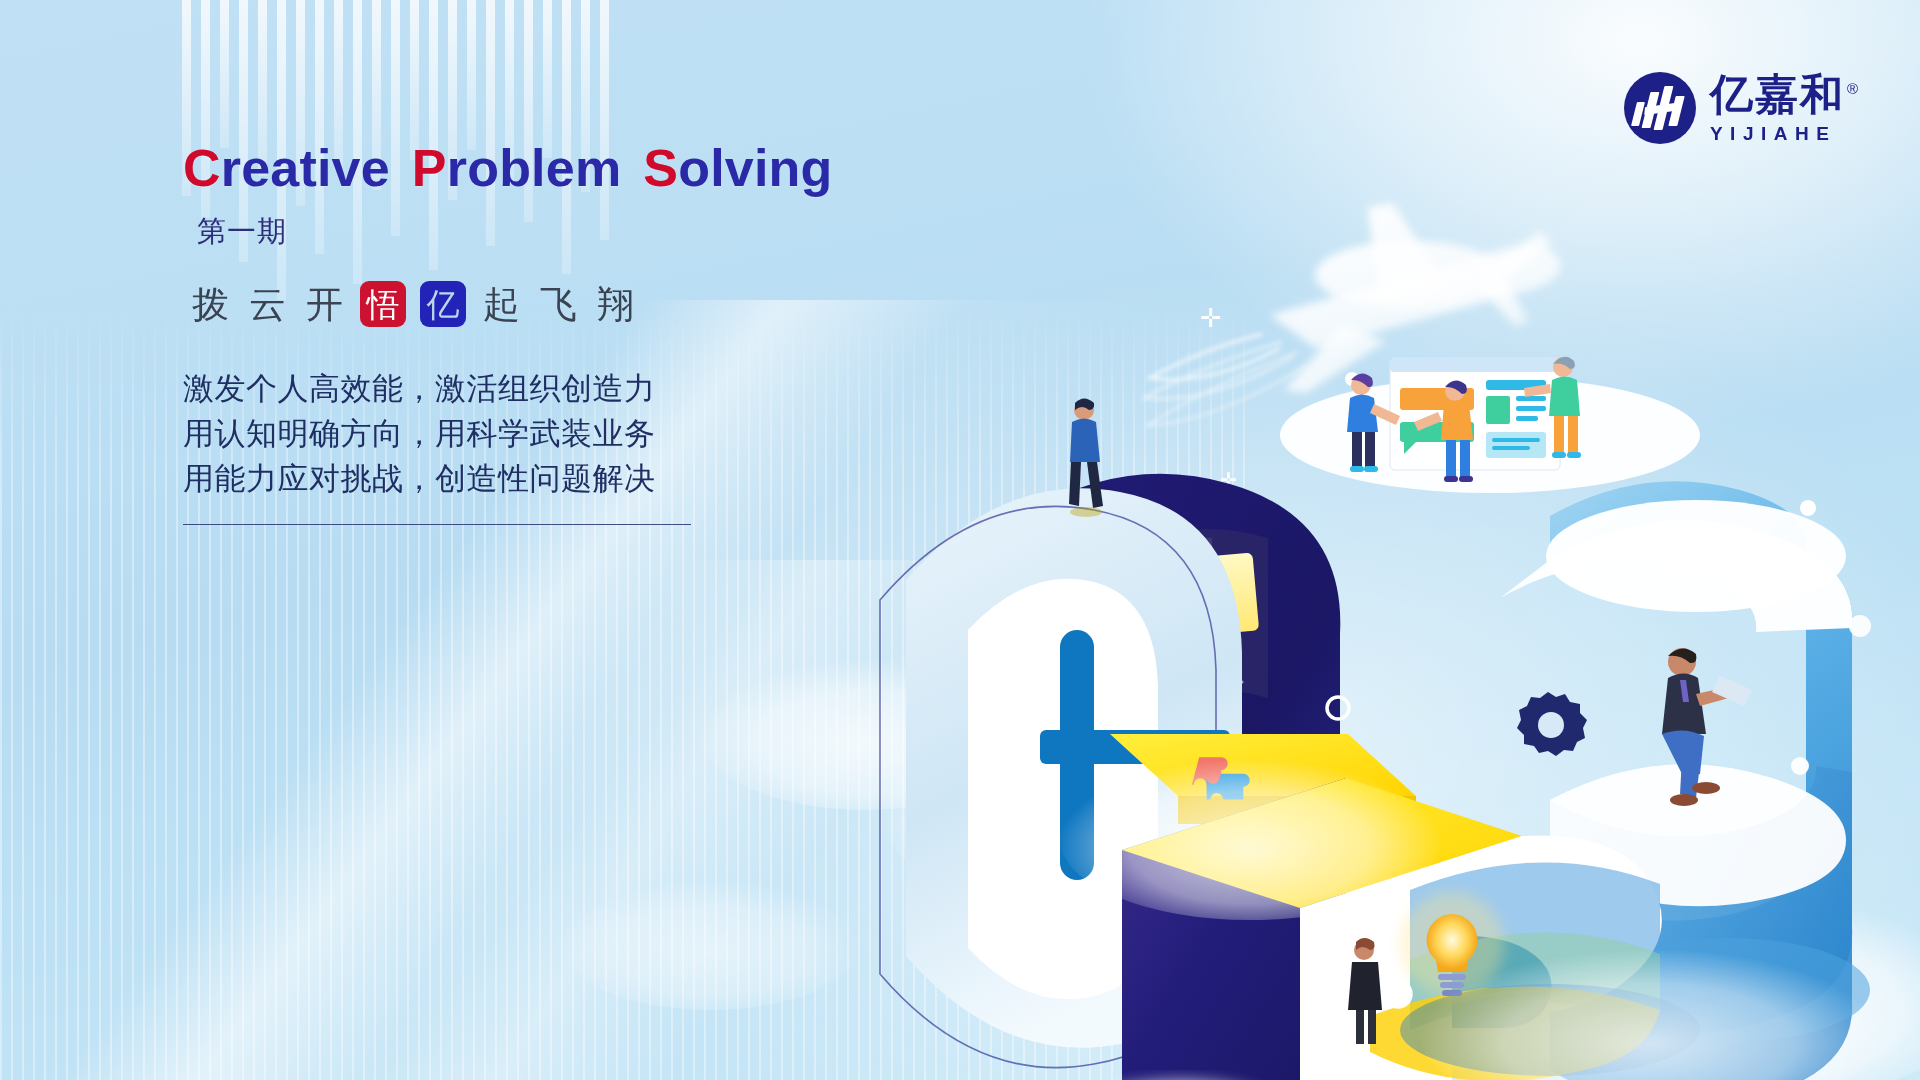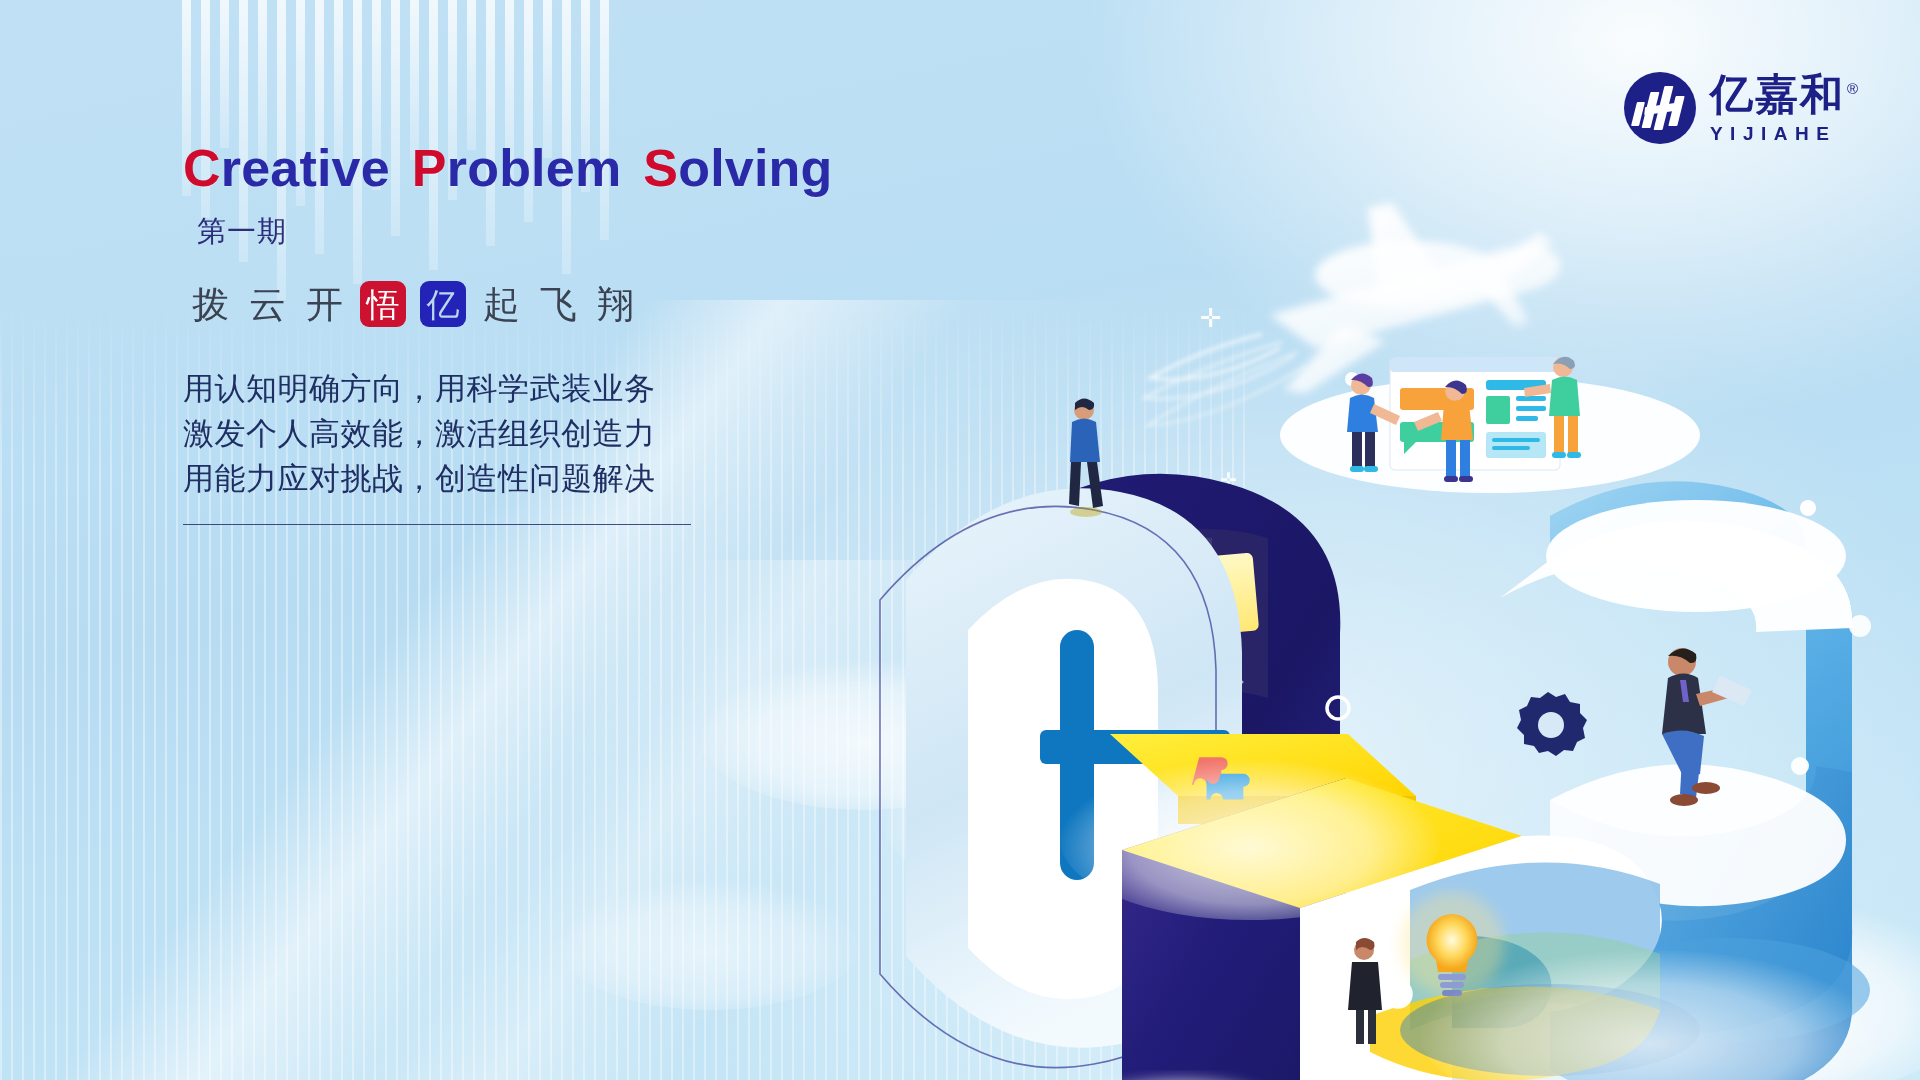--- a/index.html
+++ b/index.html
@@ -184,22 +184,22 @@
       <span class="ch">云</span>
       <span class="ch">开</span>
       <span class="boxed red">悟</span>
       <span class="boxed blue">亿</span>
       <span class="ch">起</span>
       <span class="ch">飞</span>
       <span class="ch">翔</span>
     </div>
 
     <div class="body-lines">
+      <div>激发个人高效能，激活组织创造力</div>
       <div>用认知明确方向，用科学武装业务</div>
-      <div>激发个人高效能，激活组织创造力</div>
       <div>用能力应对挑战，创造性问题解决</div>
     </div>
 
     <div class="divider"></div>
   </div>
 
   <div class="logo">
     <span class="mark">
       <i style="left:10px;top:30px;width:8px;height:24px;"></i>
       <i style="left:22px;top:20px;width:9px;height:36px;"></i>

